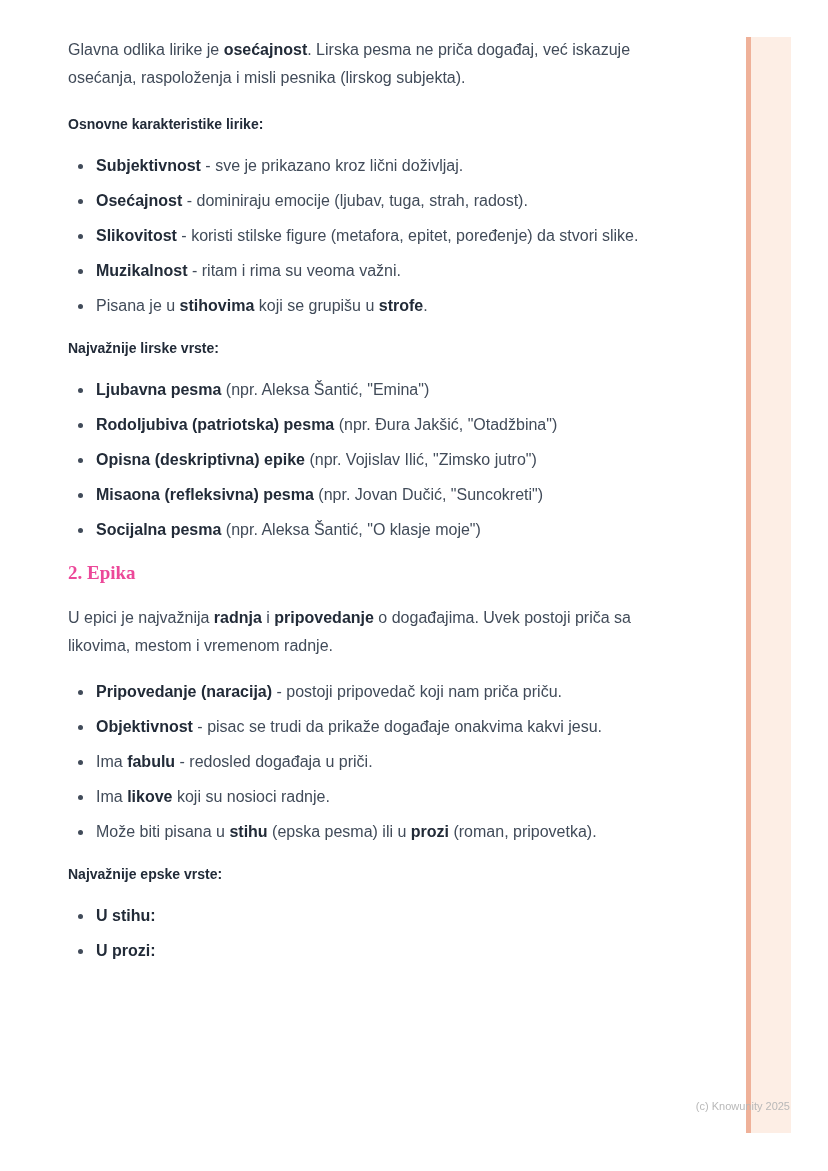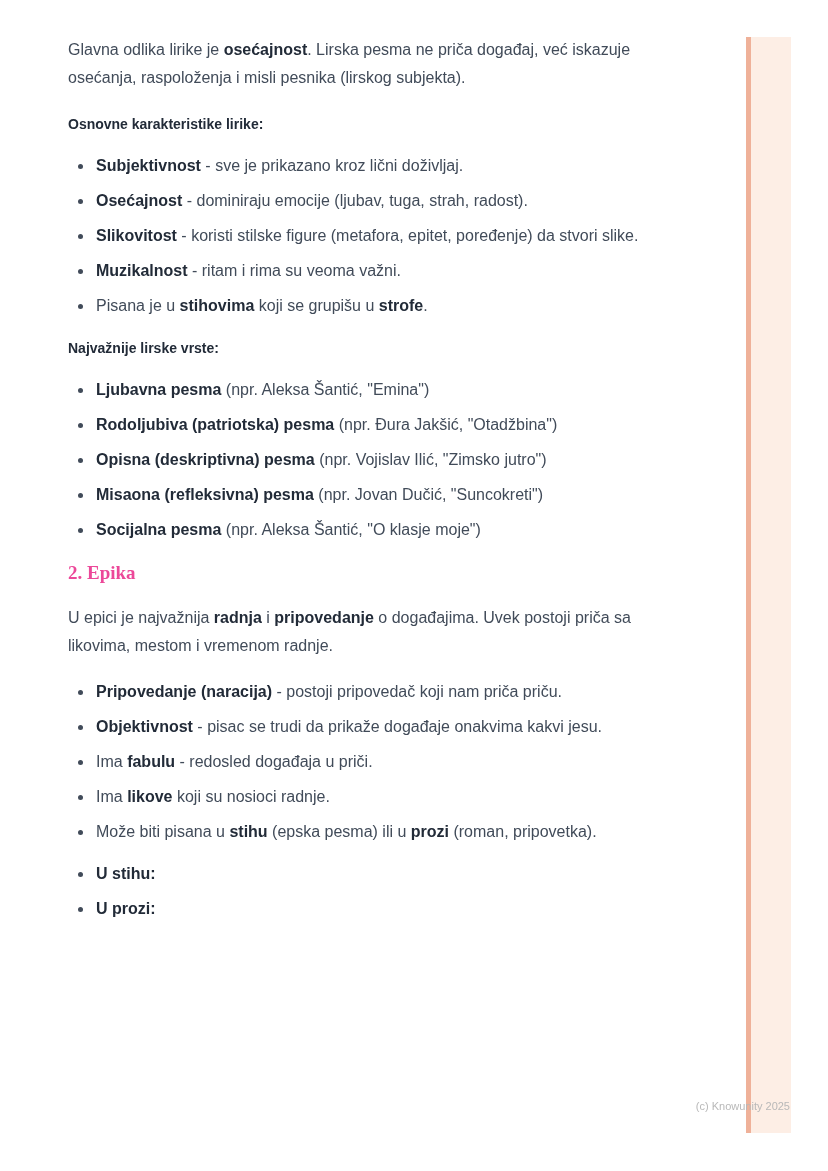--- a/index.html
+++ b/index.html
@@ -103,38 +103,39 @@
       <li><span class="seg-bold">Slikovitost</span><span> - koristi stilske figure (metafora, epitet, poređenje) da stvori slike.</span></li>
       <li><span class="seg-bold">Muzikalnost</span><span> - ritam i rima su veoma važni.</span></li>
       <li><span>Pisana je u </span><span class="seg-bold">stihovima</span><span> koji se grupišu u </span><span class="seg-bold">strofe</span><span>.</span></li>
     </ul>
 
     <h3>Najvažnije lirske vrste:</h3>
 
     <ul>
       <li><span class="seg-bold">Ljubavna pesma</span><span> (npr. Aleksa Šantić, "Emina")</span></li>
       <li><span class="seg-bold">Rodoljubiva (patriotska) pesma</span><span> (npr. Đura Jakšić, "Otadžbina")</span></li>
-      <li><span class="seg-bold">Opisna (deskriptivna) pesma</span><span> (npr. Vojislav Ilić, "Zimsko jutro")</span></li>
+      <li><span class="seg-bold">Opisna (deskriptivna) epike</span><span> (npr. Vojislav Ilić, "Zimsko jutro")</span></li>
       <li><span class="seg-bold">Misaona (refleksivna) pesma</span><span> (npr. Jovan Dučić, "Suncokreti")</span></li>
       <li><span class="seg-bold">Socijalna pesma</span><span> (npr. Aleksa Šantić, "O klasje moje")</span></li>
     </ul>
 
     <h2>2. Epika</h2>
 
     <p><span>U epici je najvažnija </span><span class="seg-bold">radnja</span><span> i </span><span class="seg-bold">pripovedanje</span><span> o događajima. Uvek postoji priča sa likovima, mestom i vremenom radnje.</span></p>
 
 
     <ul>
       <li><span class="seg-bold">Pripovedanje (naracija)</span><span> - postoji pripovedač koji nam priča priču.</span></li>
       <li><span class="seg-bold">Objektivnost</span><span> - pisac se trudi da prikaže događaje onakvima kakvi jesu.</span></li>
       <li><span>Ima </span><span class="seg-bold">fabulu</span><span> - redosled događaja u priči.</span></li>
       <li><span>Ima </span><span class="seg-bold">likove</span><span> koji su nosioci radnje.</span></li>
       <li><span>Može biti pisana u </span><span class="seg-bold">stihu</span><span> (epska pesma) ili u </span><span class="seg-bold">prozi</span><span> (roman, pripovetka).</span></li>
     </ul>
 
+    <h3>Najvažnije epske vrste:</h3>
 
     <ul>
       <li>
         <span><span class="seg-bold">U stihu:</span></span>
       </li>
       <li><span class="seg-bold">U prozi:</span></li>
     </ul>
 
   </div>
 

